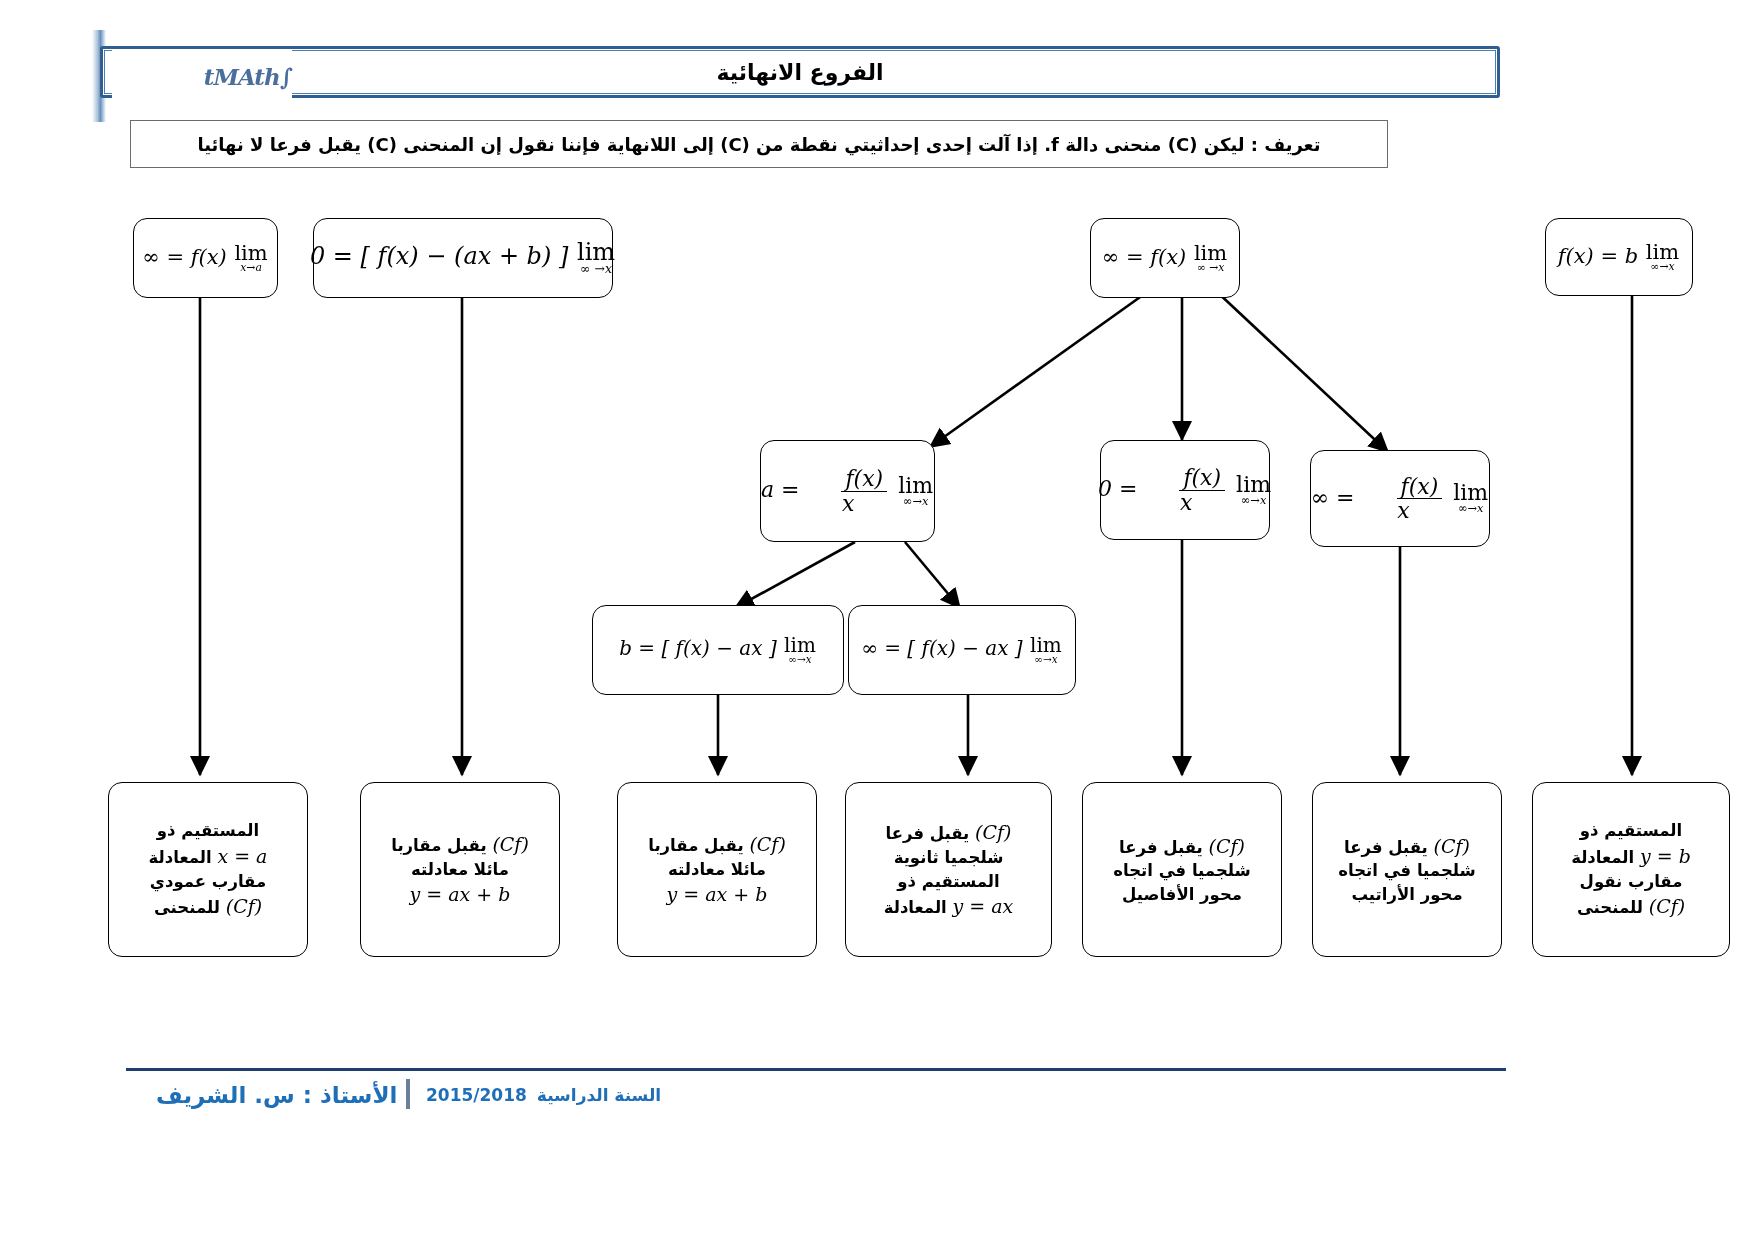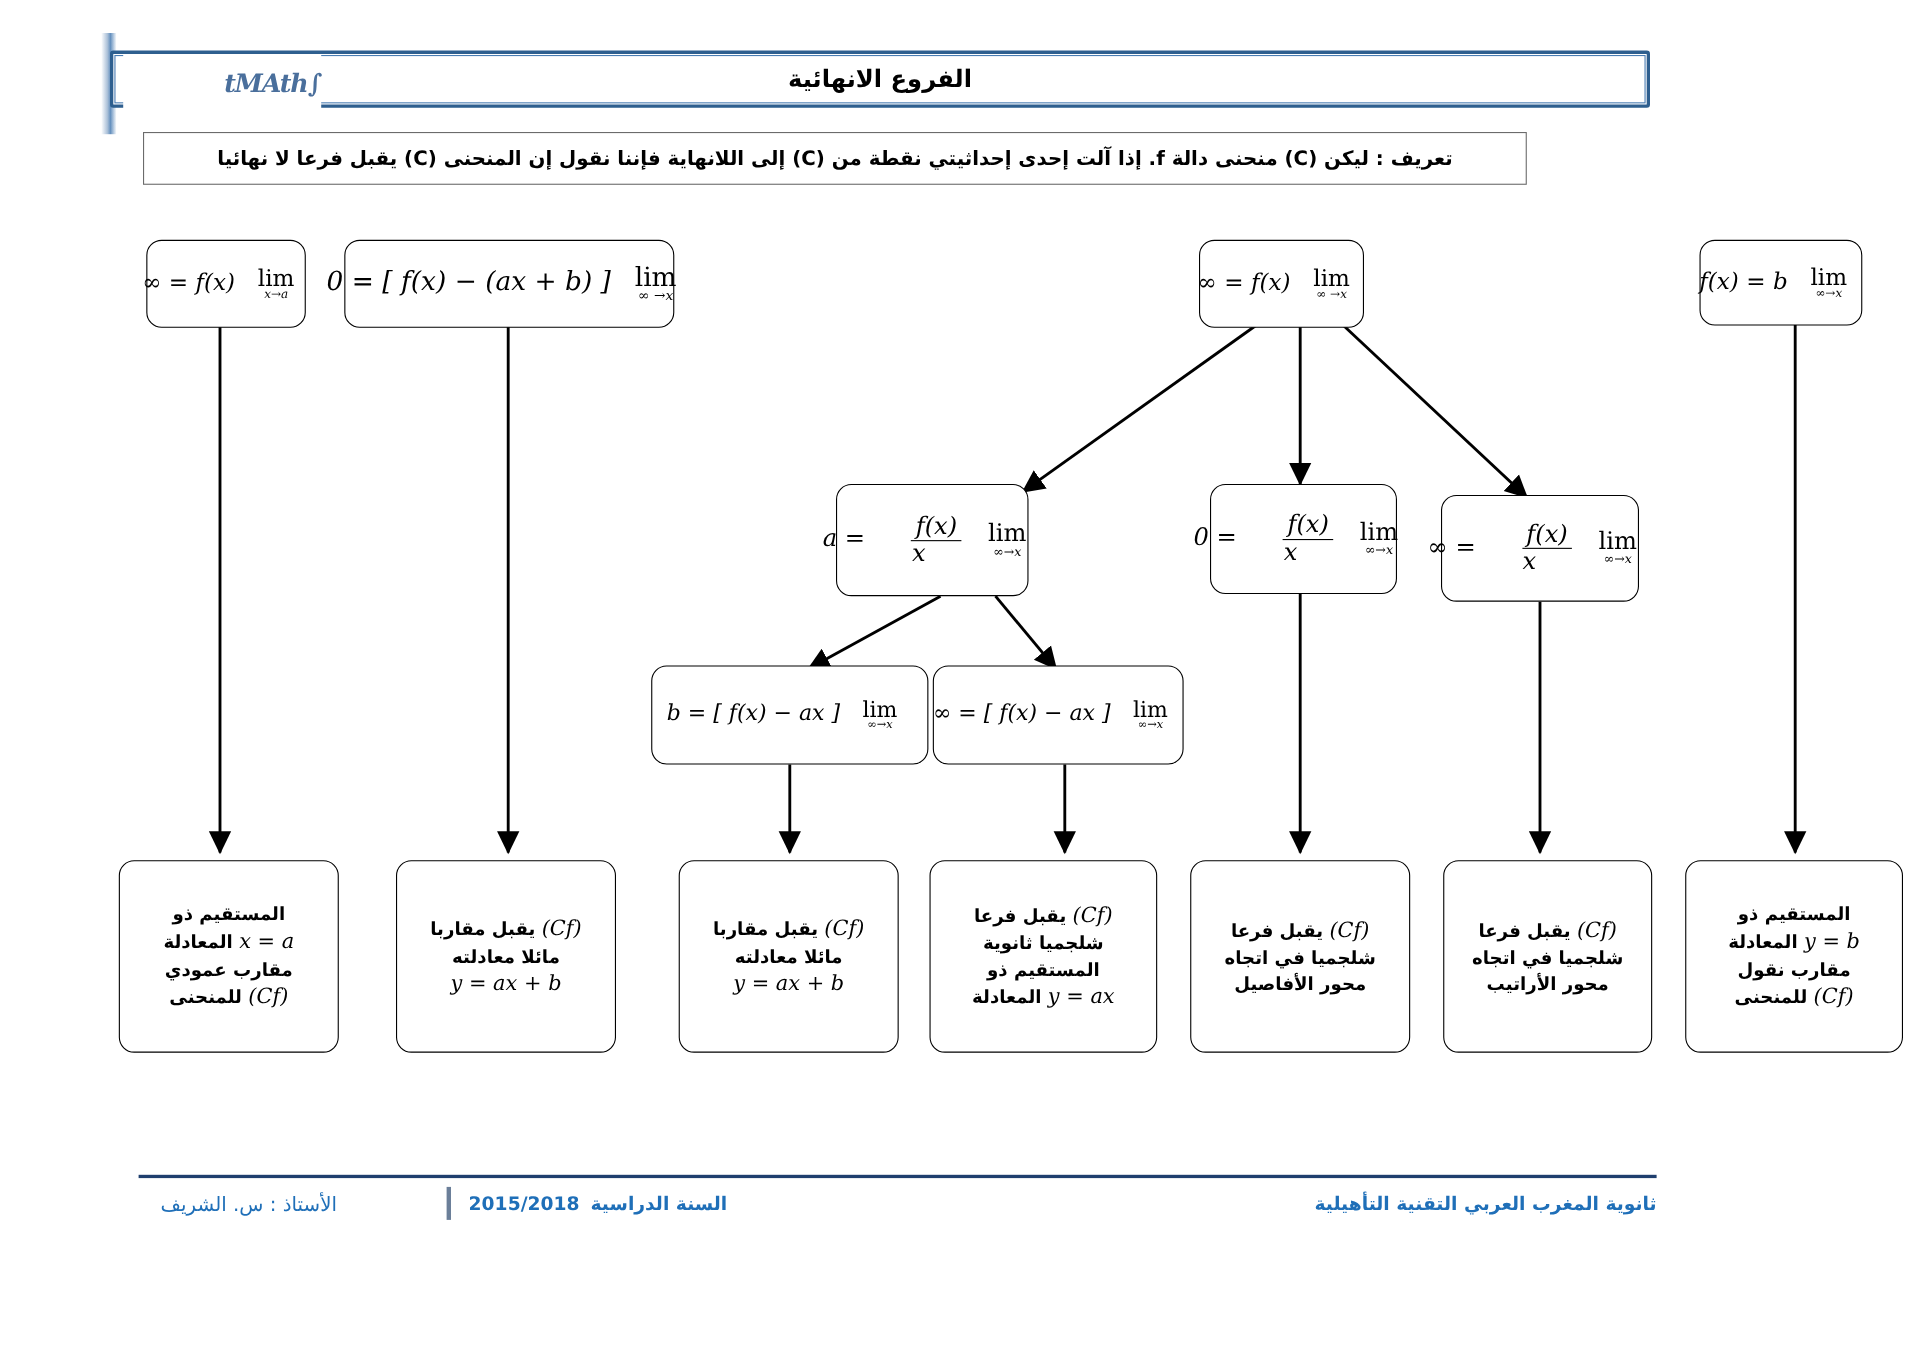--- a/index.html
+++ b/index.html
@@ -65,21 +65,21 @@
     border:1.6px solid #000;border-radius:14px;background:#fff;
     display:flex;align-items:center;justify-content:center;
     text-align:center;
   }
   .formula{
     font-family:"DejaVu Serif","Liberation Serif",serif;
     color:#000;white-space:nowrap;
   }
   
   .lim{display:inline-flex;flex-direction:column;align-items:center;
-       vertical-align:middle;line-height:1;margin:0 14px;}
+       vertical-align:middle;line-height:1;margin:0 1px;}
   .lim .top{font-size:1em;font-style:normal;}
   .lim .bot{font-size:.52em;font-style:italic;margin-top:-1px;}
   .frac{display:inline-flex;flex-direction:column;align-items:center;
         vertical-align:middle;margin:0 3px;line-height:1.05;}
   .frac .num{border-bottom:1.4px solid #000;padding:0 4px;font-style:italic;margin-left:32px;}
   .frac .den{padding:0 4px;font-style:italic;}
 
   .result{
     flex-direction:column;justify-content:center;gap:2px;
     font-weight:bold;font-size:16.5px;line-height:1.3;color:#000;
@@ -100,22 +100,22 @@
   #footer-school{
     position:absolute;right:0;top:0;height:40px;display:flex;align-items:center;
     font-weight:bold;font-size:17px;color:#1f6fb8;
   }
   #footer-year-wrap{
     position:absolute;left:300px;top:0;height:40px;display:flex;align-items:center;gap:10px;
     font-weight:bold;font-size:17px;color:#1f6fb8;
   }
   #footer-sep{position:absolute;left:280px;top:4px;width:4px;height:30px;background:#6b7f99;}
   #footer-teacher{
-    position:absolute;left:20px;top:0;height:40px;display:flex;align-items:center;
-    font-weight:normal;font-size:18px;color:#1f6fb8;
+    position:absolute;left:30px;top:0;height:40px;display:flex;align-items:center;
+    font-weight:bold;font-size:23px;color:#1f6fb8;
   }
 </style>
 </head>
 <body>
 
 <div id="header-accent"></div>
 
 <div id="header-band">
   <div class="band-outer"></div>
   <div class="band-inner">
@@ -341,20 +341,19 @@
     <span class="ln">
       <span class="eq">(Cf)</span>
       <span>للمنحنى</span>
     </span>
   </div>
 
 </div>
 
 <div id="footer-rule"></div>
 <div id="footer">
-  <div id="footer-school">ثانوية المغرب العربي التقنية التأهيلية</div>
   <div id="footer-sep"></div>
   <div id="footer-year-wrap">
     <span>السنة الدراسية</span>
     <span>2015/2018</span>
   </div>
   <div id="footer-teacher">الأستاذ : س. الشريف</div>
 </div>
 
 </body></html>

